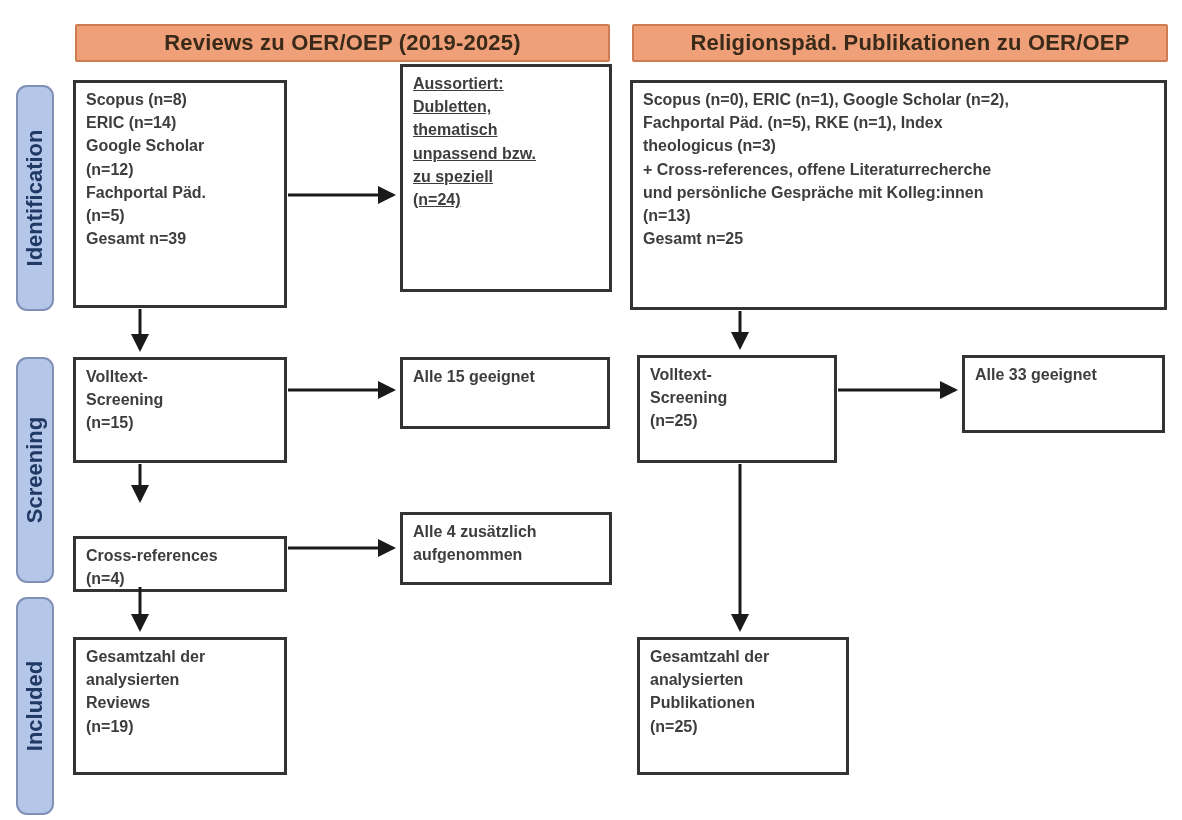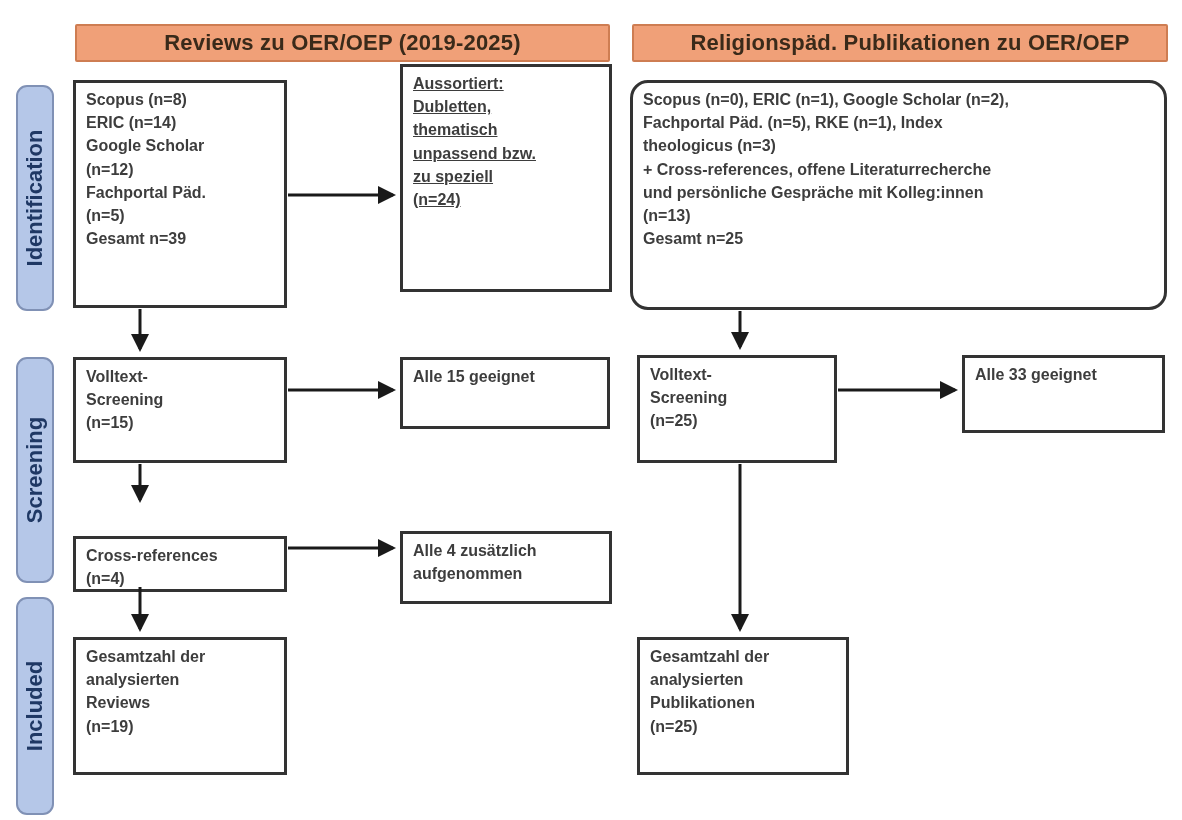--- a/index.html
+++ b/index.html
@@ -101,28 +101,28 @@
 thematisch
 unpassend bzw.
 zu speziell
 (n=24)</div>
   <div class="box" style="left:73px; top:357px; width:214px; height:106px;">Volltext-
 Screening
 (n=15)</div>
   <div class="box" style="left:400px; top:357px; width:210px; height:72px;">Alle 15 geeignet</div>
   <div class="box" style="left:73px; top:536px; width:214px; height:56px;">Cross-references
 (n=4)</div>
-  <div class="box" style="left:400px; top:531px; width:212px; height:73px;">Alle 4 zusätzlich
+  <div class="box" style="left:400px; top:512px; width:212px; height:73px;">Alle 4 zusätzlich
 aufgenommen</div>
   <div class="box" style="left:73px; top:637px; width:214px; height:138px;">Gesamtzahl der
 analysierten
 Reviews
 (n=19)</div>
 
-  <div class="box" style="left:630px; top:80px; width:537px; height:230px;border-radius:18px;">Scopus (n=0), ERIC (n=1), Google Scholar (n=2),
+  <div class="box" style="left:630px; top:80px; width:537px; height:230px;">Scopus (n=0), ERIC (n=1), Google Scholar (n=2),
 Fachportal Päd. (n=5), RKE (n=1), Index
 theologicus (n=3)
 + Cross-references, offene Literaturrecherche
 und persönliche Gespräche mit Kolleg:innen
 (n=13)
 Gesamt n=25</div>
   <div class="box" style="left:637px; top:355px; width:200px; height:108px;">Volltext-
 Screening
 (n=25)</div>
   <div class="box" style="left:962px; top:355px; width:203px; height:78px;">Alle 33 geeignet</div>

